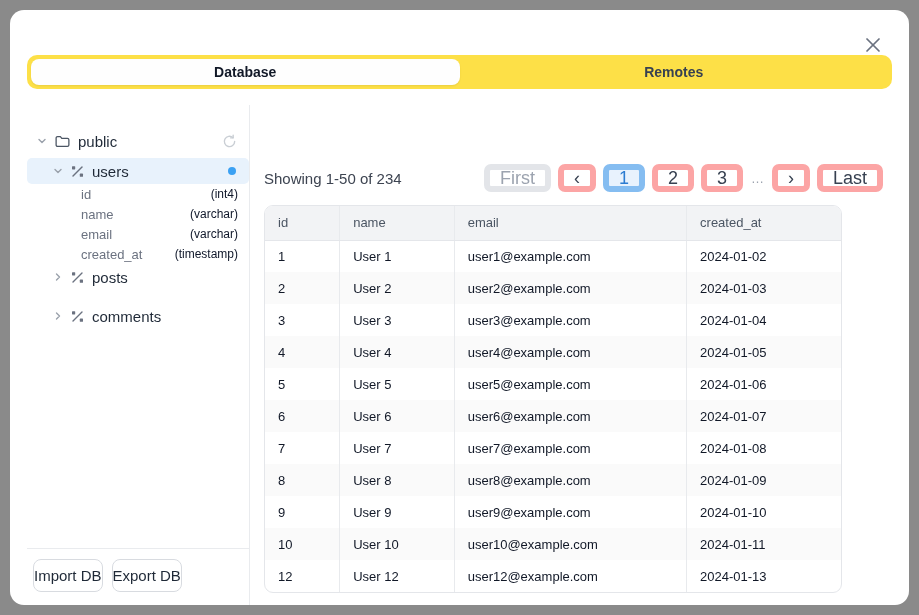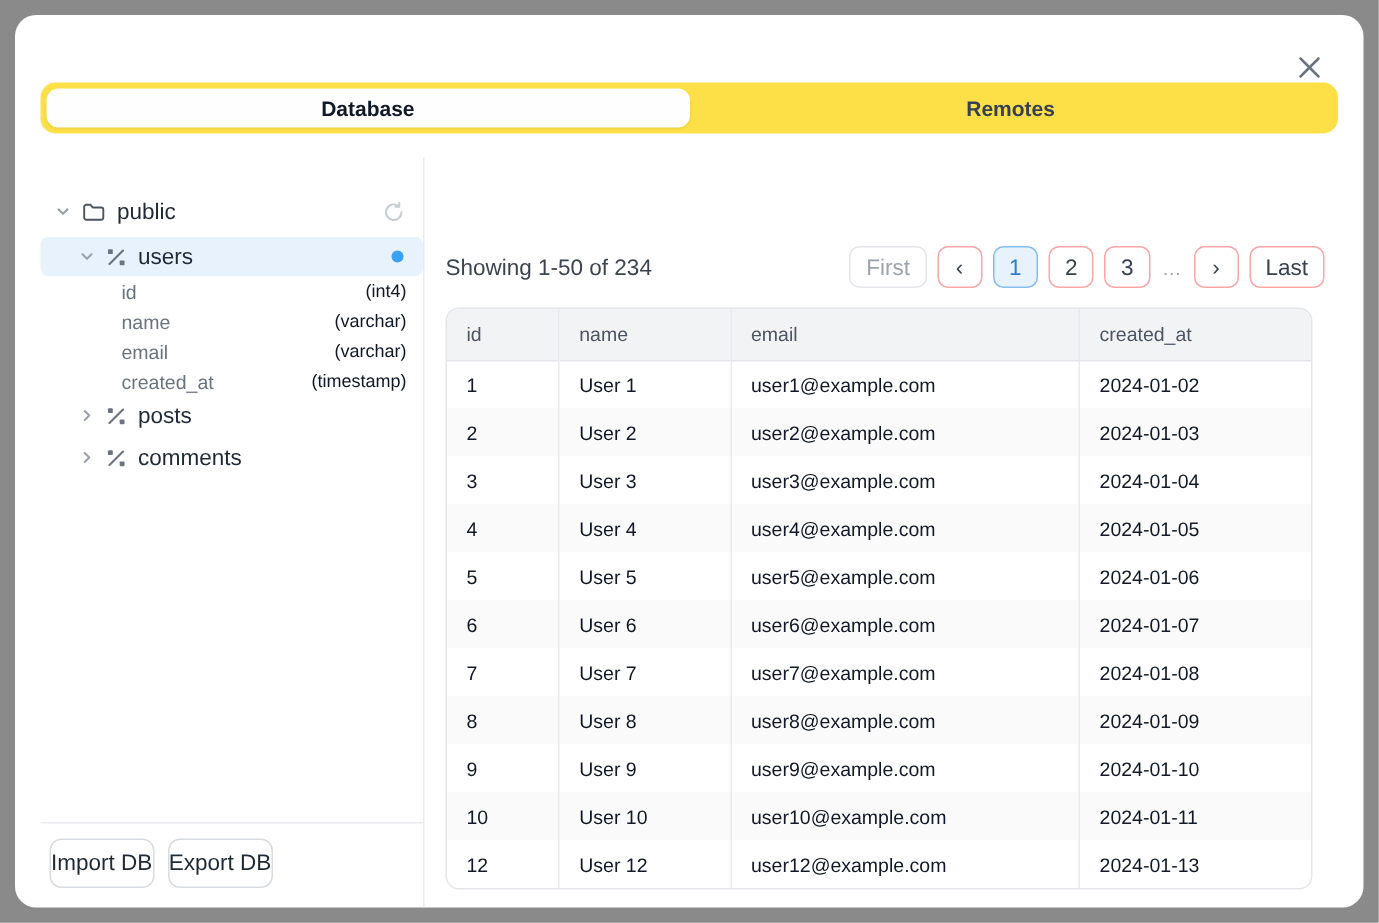--- a/index.html
+++ b/index.html
@@ -27,21 +27,21 @@
   }
   .tab {
     flex: 1; border: none; background: transparent; border-radius: 8px;
     font-family: inherit; font-size: 14px; font-weight: 700; color: #374151;
     display: flex; align-items: center; justify-content: center; cursor: pointer;
   }
   .tab.active { background: #fefefe; color: #111827; box-shadow: 0 1px 2px rgba(0,0,0,0.08); }
   
   .content { position: absolute; top: 95px; left: 0; right: 0; bottom: 0; display: flex; }
   .sidebar {
-    width: 273px; flex: none; border-right: 1px solid #e9ebee;
+    width: 240px; flex: none; border-right: 1px solid #e9ebee;
     display: flex; flex-direction: column; padding: 24px 0 0 17px;
   }
   .trow { display: flex; align-items: center; padding-right: 10px; }
   .trow .lbl { font-size: 15px; color: #1f2937; margin-left: 7px; }
   .trow .spacer { flex: 1; }
   .trow.public-row { height: 24px; padding-left: 9px; margin-bottom: 5px; }
   .trow.table-row { height: 26px; padding-left: 25px; cursor: pointer; }
   .trow.table-row.selected { background: #e8f2fc; border-radius: 5px; text-align: center; }
   .trow.col-row {
     height: 20px; padding-left: 54px; padding-right: 11px;
@@ -61,22 +61,22 @@
     height: 33px; background: #fff; border: 1px solid #d8dbe0; border-radius: 8px;
     font-family: inherit; font-size: 15px; color: #1f2937; cursor: pointer;
   }
   
   .main { flex: 1; padding: 14px 26px 0 14px; }
   .main-header { display: flex; align-items: center; justify-content: space-between; height: 28px; margin-bottom: 13px; margin-top: 45px; }
   .status { font-size: 15px; color: #3d4451; }
   .pagination { display: flex; align-items: center; gap: 7px; }
   .page-btn {
     min-width: 30px; height: 28px; padding: 0 10px;
-    border: 1px solid #fca5a5; border-radius: 7px; background: #fff;
-    font-family: inherit; font-size: 15px; color: #374151; cursor: pointer;
+    border: 6px solid #fca5a5; border-radius: 7px; background: #fff;
+    font-family: inherit; font-size: 18px; color: #374151; cursor: pointer;
     display: flex; align-items: center; justify-content: center;
   }
   .page-btn.disabled { color: #9ca3af; border-color: #e3e5e9; }
   .page-btn.active { border-color: #85bdf1; background: #e8f2fd; color: #2c7cd1; }
   .page-ellipsis { color: #9ca3af; font-size: 13px; padding: 0 1px; }
   
   .results-wrap { width: 578px; border: 1px solid #e4e6ea; border-radius: 9px; overflow: hidden; }
   table.results { width: 100%; border-collapse: collapse; font-size: 13px; }
   table.results th {
     height: 34px; background: #f2f3f5; text-align: left; font-weight: 400;
@@ -175,21 +175,21 @@
         <span class="tree-icon">
           <svg width="15" height="15" viewBox="0 0 15 15">
             <line x1="3" y1="12" x2="12" y2="3" stroke="#6b7280" stroke-width="1.4" stroke-linecap="round"></line>
             <rect x="2" y="2.2" width="3.2" height="3.2" rx="0.6" fill="#6b7280"></rect>
             <rect x="9.8" y="9.6" width="3.2" height="3.2" rx="0.6" fill="#6b7280"></rect>
           </svg>
         </span>
         <span class="lbl">posts</span>
       </div>
 
-      <div class="trow table-row" style="margin-top:2px;">
+      <div class="trow table-row" style="margin-top:13px;">
         <span class="chev">
           <svg width="12" height="12" viewBox="0 0 12 12">
               <polyline points="4.5,3 7.5,6 4.5,9" fill="none" stroke="#9aa1ab" stroke-width="1.4" stroke-linecap="round" stroke-linejoin="round"></polyline>
             </svg>
         </span>
         <span class="tree-icon">
           <svg width="15" height="15" viewBox="0 0 15 15">
             <line x1="3" y1="12" x2="12" y2="3" stroke="#6b7280" stroke-width="1.4" stroke-linecap="round"></line>
             <rect x="2" y="2.2" width="3.2" height="3.2" rx="0.6" fill="#6b7280"></rect>
             <rect x="9.8" y="9.6" width="3.2" height="3.2" rx="0.6" fill="#6b7280"></rect>

